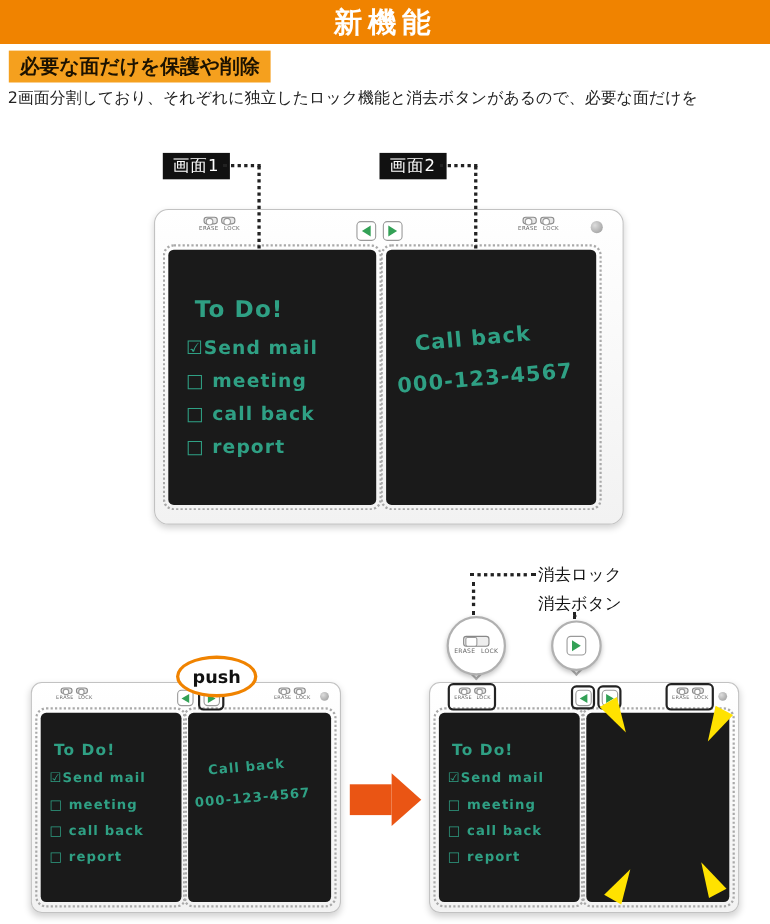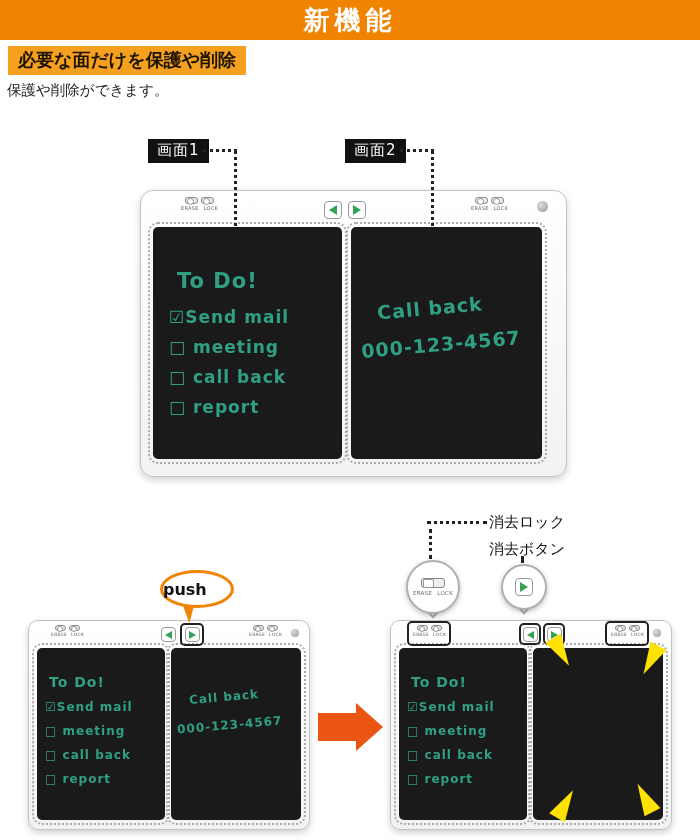--- a/index.html
+++ b/index.html
@@ -65,23 +65,23 @@
           align-items:center;justify-content:center;gap:2px;z-index:3;}
   .bubble .nav-btn{position:static;}
   .bubble-switch{display:block;width:24px;height:10px;background:#eee;border:1px solid #888;
           border-radius:3px;position:relative;}
   .bubble-switch::after{content:"";position:absolute;left:1px;top:0;width:9px;height:7px;
           background:#fff;border:1px solid #999;border-radius:2px;}
   .bubble .switch-label{font-size:5.5px;}
   .bubble-tail{position:absolute;width:12px;height:12px;background:#fff;
           border-right:2px solid #b0b0b0;border-bottom:2px solid #b0b0b0;transform:rotate(45deg);z-index:2;}
 
-  .push-bubble{position:absolute;left:160px;top:570px;width:74px;height:38px;background:#fff;
+  .push-bubble{position:absolute;left:160px;top:596px;width:74px;height:38px;background:#fff;
           border:3px solid #f08300;border-radius:50%;display:flex;align-items:center;
-          z-index:3;}
+          justify-content:center;z-index:3;}
   .push-label{font-size:16px;font-weight:bold;color:#111;}
   .push-tail{position:absolute;left:184px;top:604px;width:0;height:0;
           border-left:4px solid transparent;border-right:8px solid transparent;
           border-top:19px solid #f08300;transform:rotate(-8deg);z-index:2;}
 
   .big-arrow{position:absolute;left:318px;top:713px;width:38px;height:28px;background:#ea5514;}
   .big-arrow::after{content:"";position:absolute;left:38px;top:-10px;width:0;height:0;
           border-top:24px solid transparent;border-bottom:24px solid transparent;
           border-left:27px solid #ea5514;}
 
@@ -93,21 +93,21 @@
 </head>
 <body>
 
 <div class="banner">
   <span class="banner-title">新機能</span>
 </div>
 
 <div class="heading">必要な面だけを保護や削除</div>
 
 <div class="body-text">
-  <div>保護や削除ができます。</div>
+  <div>2画面分割しており、それぞれに独立したロック機能と消去ボタンがあるので、必要な面だけを</div>
 </div>
 
 <div class="fig-label" style="left:148px;top:139px;">画面1</div>
 <div class="dotline-h" style="left:203px;top:149px;width:34px;"></div>
 <div class="dotline-v" style="left:234px;top:151px;height:75px;"></div>
 
 <div class="fig-label" style="left:345px;top:139px;">画面2</div>
 <div class="dotline-h" style="left:400px;top:149px;width:34px;"></div>
 <div class="dotline-v" style="left:431px;top:151px;height:75px;"></div>
 

